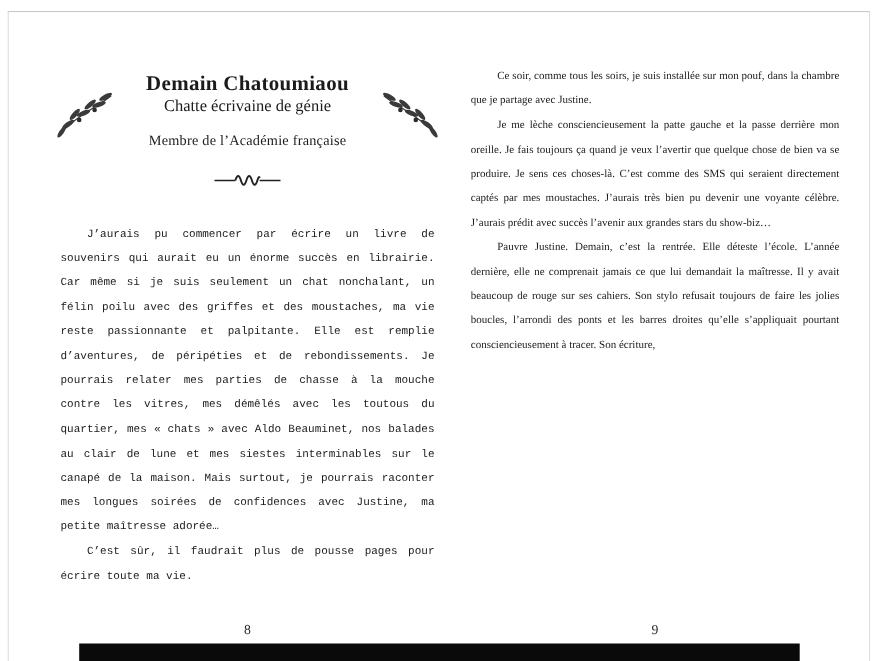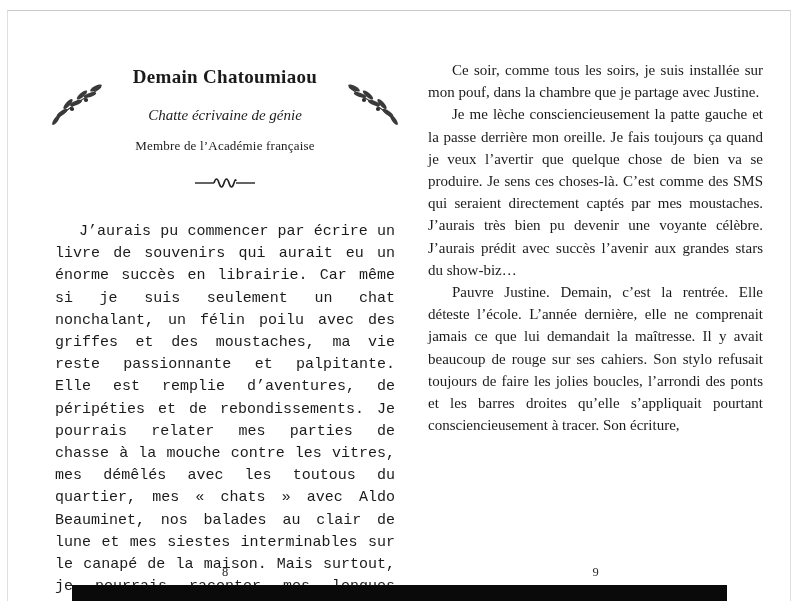--- a/index.html
+++ b/index.html
@@ -18,29 +18,29 @@
     position:absolute;left:72px;bottom:0;width:655px;height:16px;background:#0a0a0a;
   }
   
   .page{position:absolute;top:0;height:601px;}
   .page.left{left:55px;width:340px;}
   .page.right{left:428px;width:335px;}
 
   
   .header{position:relative;margin-top:66px;text-align:center;}
   .author{font-size:19px;font-weight:700;letter-spacing:.3px;margin:0;}
-  .subtitle{font-style:italic;font-size:15px;margin:19px 0 0;}
+  .subtitle{font-size:15px;margin:1px 0 0;}
   .affiliation{font-weight:400;font-size:13px;letter-spacing:.2px;margin:14px 0 0;}
   .branch{position:absolute;top:16px;width:56px;height:46px;}
   .branch.l{left:-6px;}
   .branch.r{right:-6px;transform:scaleX(-1);}
   .ornament{margin-top:21px;text-align:center;}
 
   
-  .bodytext{font-size:15px;line-height:22.2px;text-align:justify;hyphens:auto;-webkit-hyphens:auto;}
+  .bodytext{font-size:10px;line-height:22.2px;text-align:justify;hyphens:auto;-webkit-hyphens:auto;}
   .page.left .bodytext{margin-top:28px;font-family:Liberation Mono, monospace;}
   .page.right .bodytext{margin-top:59px;}
   .bodytext p{margin:0;text-indent:24px;}
 
   .pagenum{
     position:absolute;top:565px;left:0;width:100%;
     text-align:center;font-size:12.5px;color:#2a2a2a;
   }
 </style>
 </head>

